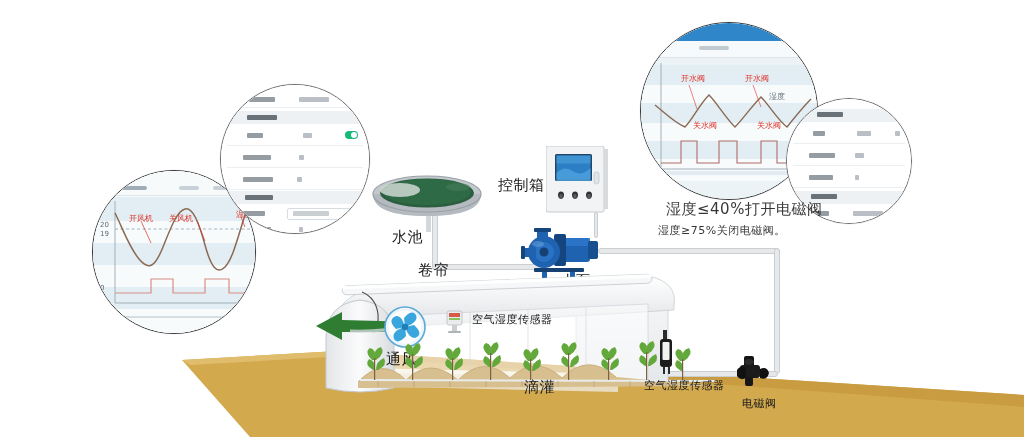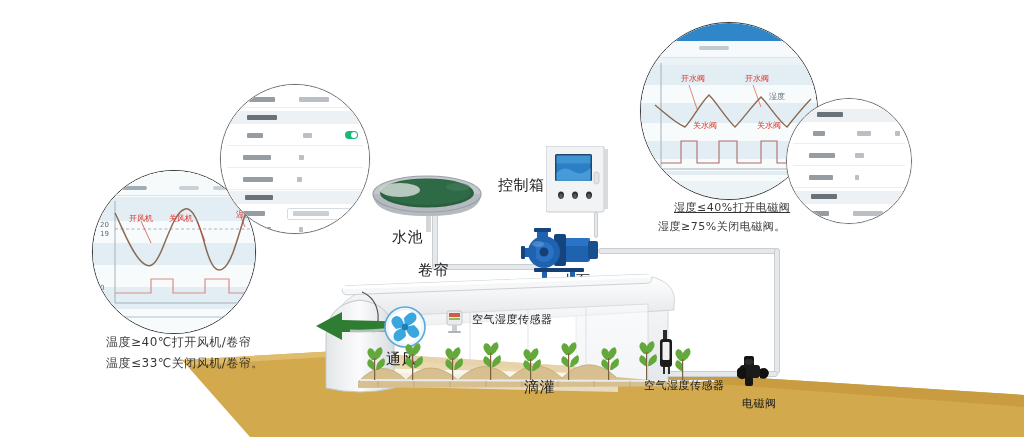--- a/index.html
+++ b/index.html
@@ -471,23 +471,19 @@
       <div class="pnl-line" style="top:88px;"></div>
 
       <div class="pnl-head" style="top:92px;"></div>
       <div class="pnl-k" style="left:24px;top:95px;width:26px;background:#4a555d;opacity:.82;"></div>
 
       <div class="pnl-k" style="left:22px;top:112px;width:20px;"></div>
       <div class="pnl-v" style="left:66px;top:112px;width:30px;"></div>
     </div>
   </div>
 
-  <div class="abs" style="left:106px;top:334px;">
-    <div class="lbl blurry" style="position:relative;left:0;top:0;font-size:12px;">温度≥40℃打开风机/卷帘</div>
-    <div class="lbl blurry" style="position:relative;left:0;top:4px;font-size:12px;">温度≤33℃关闭风机/卷帘。</div>
-  </div>
 
   <div class="abs" style="left:658px;top:200px;">
-    <div class="lbl blurry" style="position:relative;left:16px;top:0;font-size:11px;text-decoration:underline;">湿度≤40%打开电磁阀</div>
+    <div class="lbl blurry" style="position:relative;left:8px;top:0;font-size:15px;">湿度≤40%打开电磁阀</div>
     <div class="lbl blurry" style="position:relative;left:0;top:4px;font-size:11px;">湿度≥75%关闭电磁阀。</div>
   </div>
 
 </div>
 
 </body></html>

